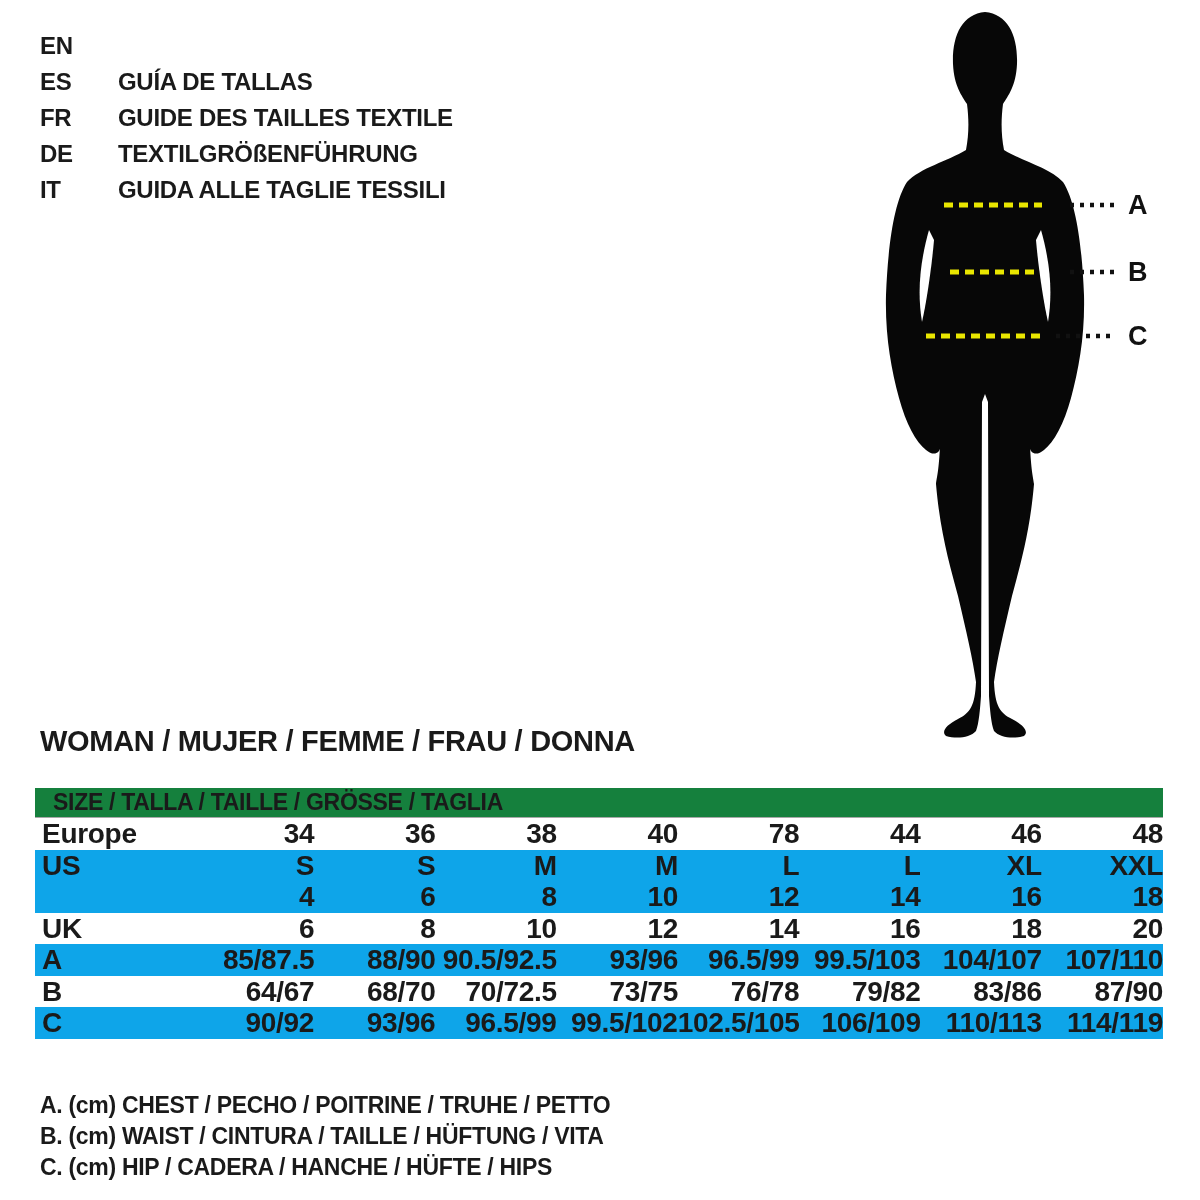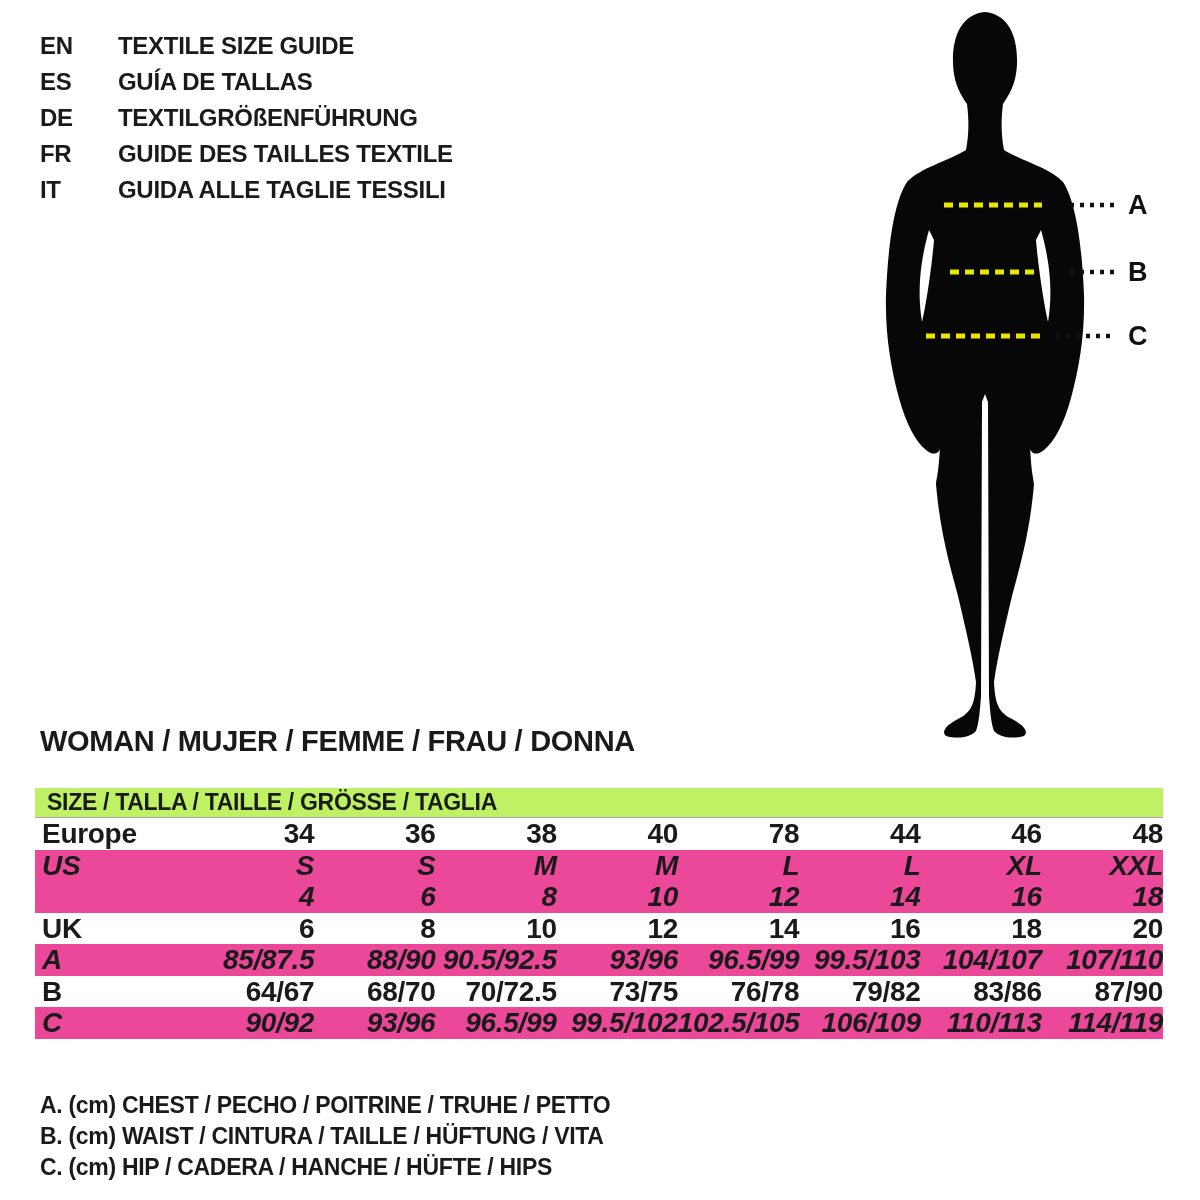--- a/index.html
+++ b/index.html
@@ -55,38 +55,38 @@
 
   
   .size-table {
     position: absolute;
     left: 35px;
     top: 788px;
     width: 1128px;
   }
   .table-header {
     height: 30px;
-    background: #bef264;
+    background: #15803d;
     border-bottom: 1px solid #a8a8a8;
     display: flex;
     align-items: center;
-    padding-left: 12px;
+    padding-left: 18px;
     box-sizing: border-box;
     font-size: 23px;
     letter-spacing: -0.3px;
   }
   .t-row {
     display: grid;
     grid-template-columns: 158px repeat(8, 1fr);
     height: 31.5px;
     align-items: center;
     font-size: 28px;
     letter-spacing: -0.3px;
   }
-  .t-row.shaded { background: #ec4899; font-style: italic; }
+  .t-row.shaded { background: #0ea5e9; }
   .t-label { padding-left: 7px; text-align: left; }
   .t-cell { text-align: right; }
 
   
   .legend-block {
     position: absolute;
     left: 40px;
     top: 1090px;
   }
   .legend-line {
@@ -99,33 +99,32 @@
   }
 </style>
 </head>
 <body>
 
 <div class="canvas">
 
   <div class="lang-block">
       <div class="lang-row">
         <span class="lang-code">EN</span>
-        <span class="lang-label">TEXTILE SIZE GUIDE</span>
       </div>
       <div class="lang-row">
         <span class="lang-code">ES</span>
         <span class="lang-label">GUÍA DE TALLAS</span>
       </div>
       <div class="lang-row">
+        <span class="lang-code">FR</span>
+        <span class="lang-label">GUIDE DES TAILLES TEXTILE</span>
+      </div>
+      <div class="lang-row">
         <span class="lang-code">DE</span>
         <span class="lang-label">TEXTILGRÖßENFÜHRUNG</span>
-      </div>
-      <div class="lang-row">
-        <span class="lang-code">FR</span>
-        <span class="lang-label">GUIDE DES TAILLES TEXTILE</span>
       </div>
       <div class="lang-row">
         <span class="lang-code">IT</span>
         <span class="lang-label">GUIDA ALLE TAGLIE TESSILI</span>
       </div>
     </div>
 
   <div class="figure-wrap">
     <svg width="330" height="760" viewBox="855 0 330 760">
       <path fill="#070707" d="

